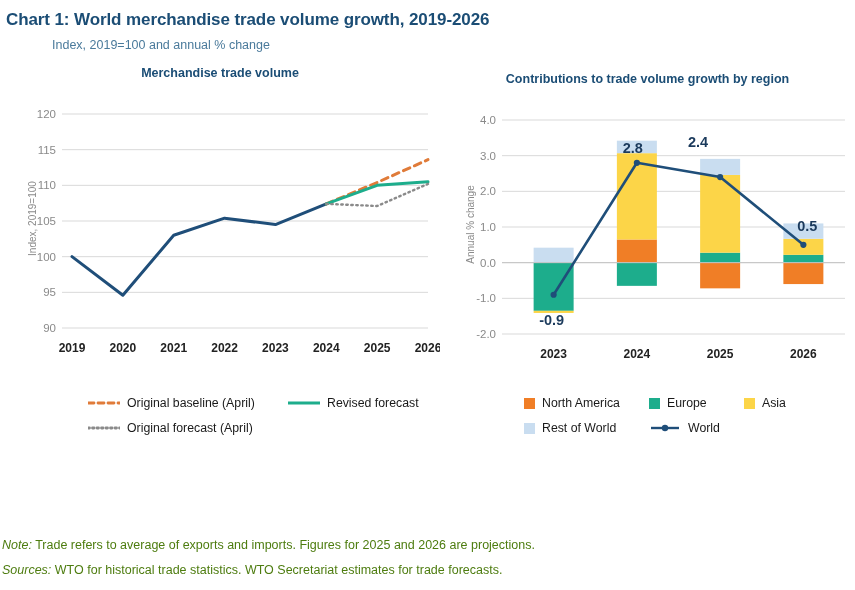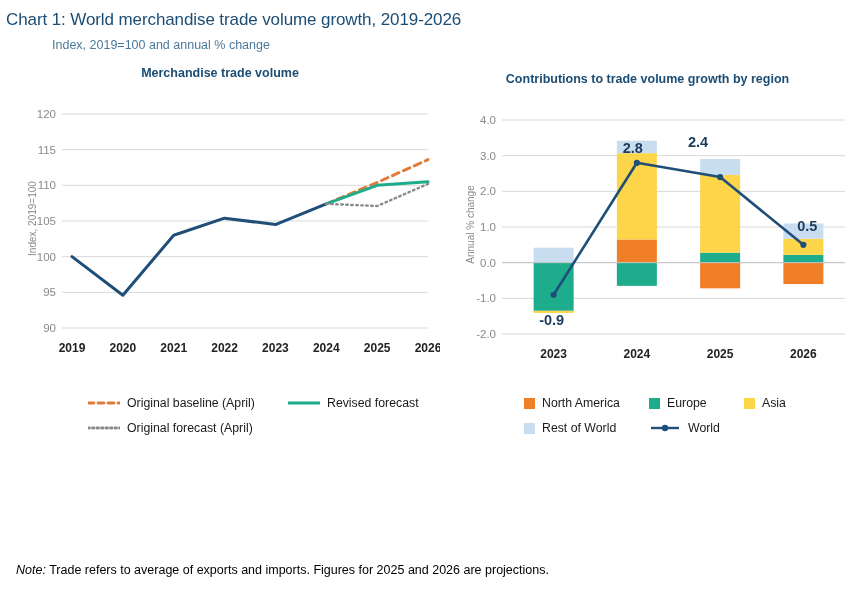--- a/index.html
+++ b/index.html
@@ -6,21 +6,21 @@
   body {
     width: 855px; height: 590px;
     background: #ffffff;
     font-family: "Liberation Sans", sans-serif;
     color: #1f4e79;
     overflow: hidden;
     position: relative;
   }
   .header { padding: 10px 0 0 6px; }
   .chart-title {
-    font-size: 17px; font-weight: normal; color: #1b4d75;
+    font-size: 17px; font-weight: bold; color: #1b4d75;
     letter-spacing: -0.1px; white-space: nowrap;
   }
   .chart-subtitle {
     font-size: 12.5px; color: #4a7a9b; margin-top: 8px; font-weight: normal; margin-left: 46px;
   }
   .panels { position: relative; width: 855px; height: 380px; margin-top: 14px; }
   .panel { position: absolute; top: 0; }
   .panel-left { left: 0; width: 440px; }
   .panel-right { left: 440px; width: 415px; margin-top: 6px; }
   .panel-title {
@@ -43,22 +43,22 @@
   }
   .legend {
     position: absolute; font-size: 12px; color: #222222;
   }
   .legend-row { display: flex; align-items: center; margin-bottom: 11px; }
   .legend-item { display: flex; align-items: center; }
   .lg-label { font-size: 12.3px; color: #1a1a1a; white-space: nowrap; }
   .swatch { width: 11px; height: 11px; margin-right: 7px; flex: 0 0 auto; }
   .lg-line { width: 32px; height: 12px; margin-right: 7px; flex: 0 0 auto; position: relative; }
   .footer {
-    position: absolute; left: 16px; bottom: 8px; font-size: 12.5px;
-    color: #000000; line-height: 1.95;
+    position: absolute; left: 2px; bottom: 8px; font-size: 12.5px;
+    color: #4d7c0f; line-height: 1.95;
   }
   .footer i { font-style: italic; }
 </style>
 </head>
 <body>
 
 <div class="header">
   <div class="chart-title">Chart 1: World merchandise trade volume growth, 2019-2026</div>
   <div class="chart-subtitle">Index, 2019=100 and annual % change</div>
 </div>
@@ -214,13 +214,16 @@
         </div>
       </div>
     </div>
 
 </div>
 
 <div class="footer">
   <div>
     <i>Note:</i><span> Trade refers to average of exports and imports. Figures for 2025 and 2026 are projections.</span>
   </div>
+  <div>
+    <i>Sources:</i><span> WTO for historical trade statistics. WTO Secretariat estimates for trade forecasts.</span>
+  </div>
 </div>
 
 </body></html>

